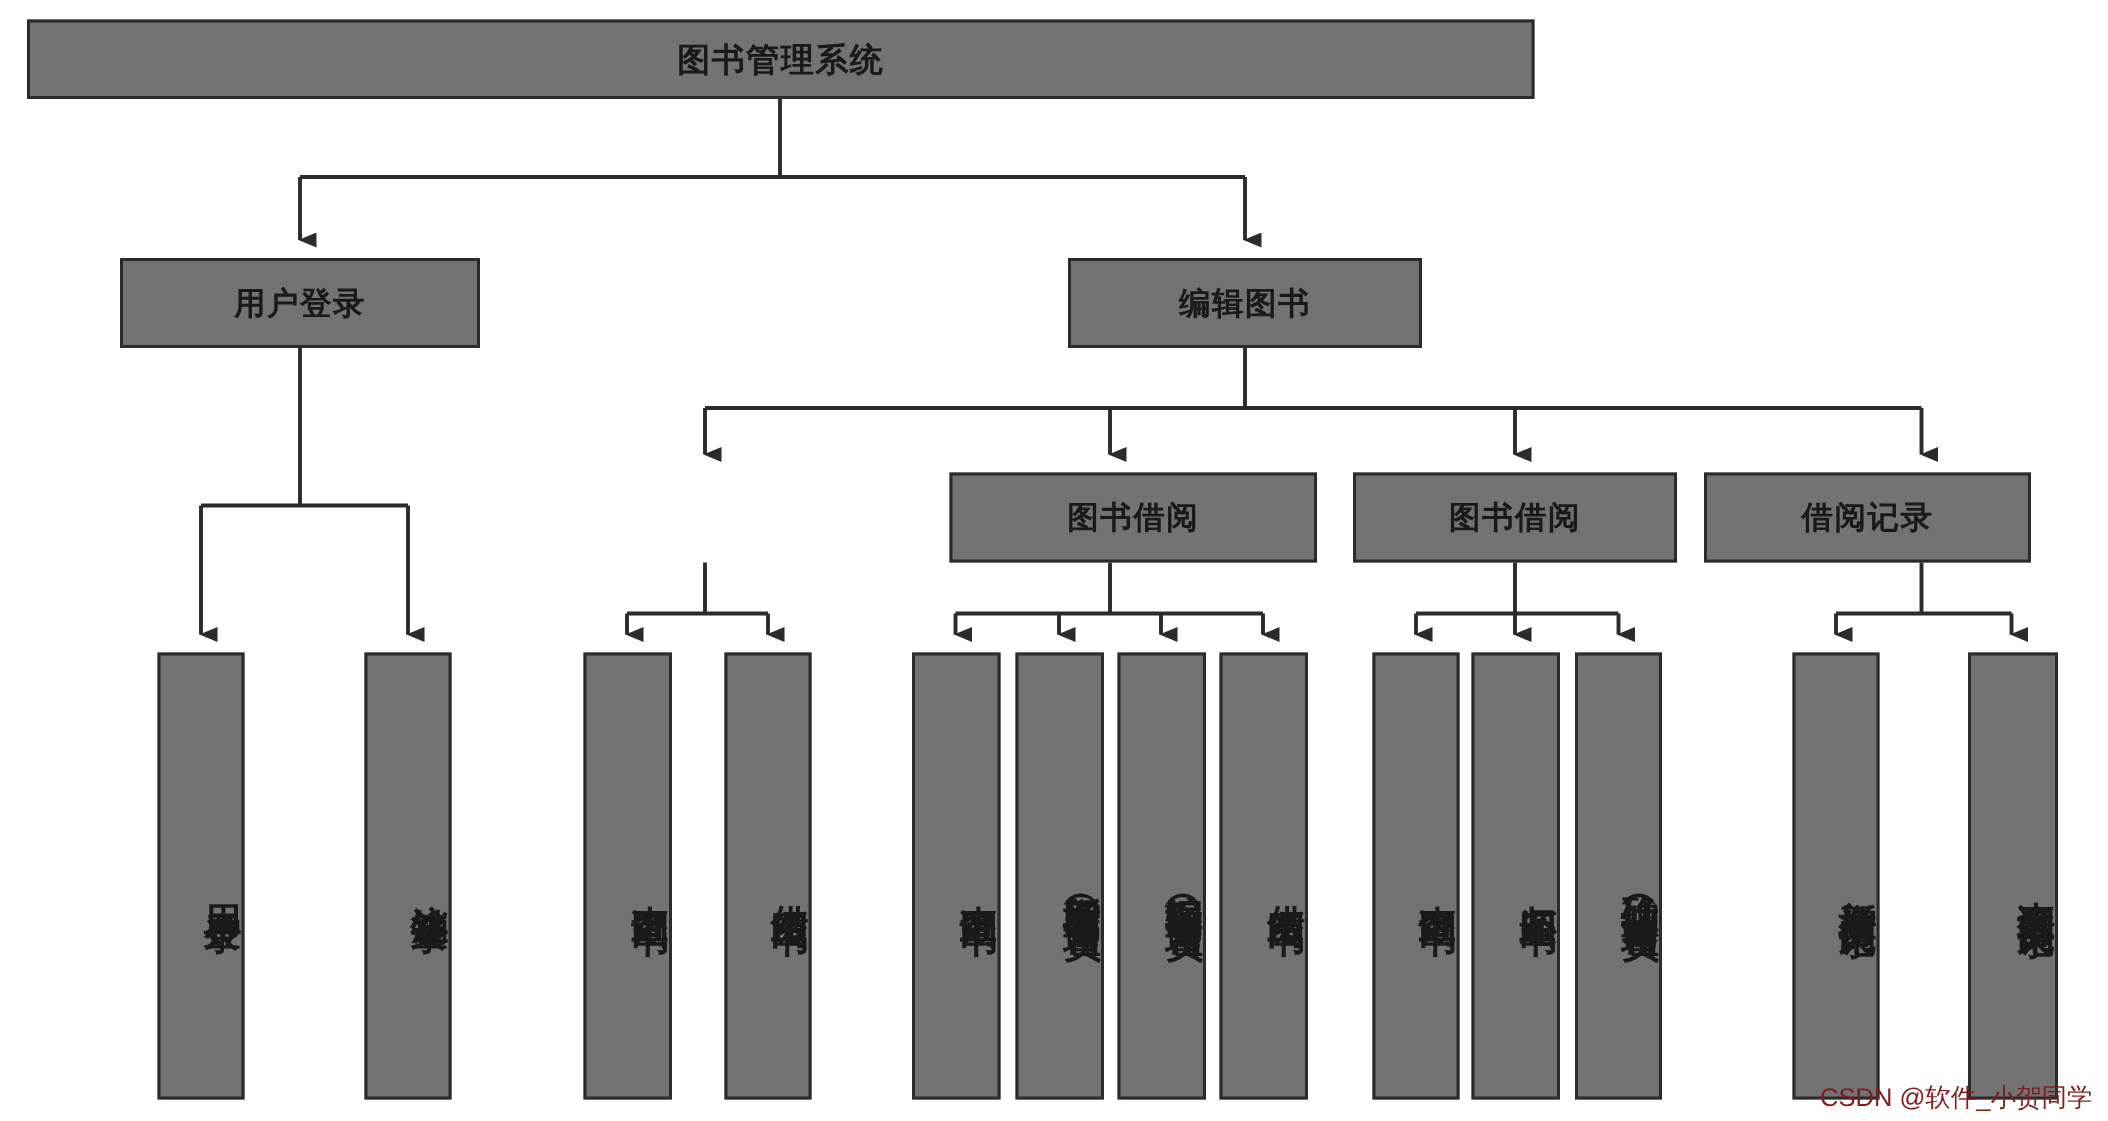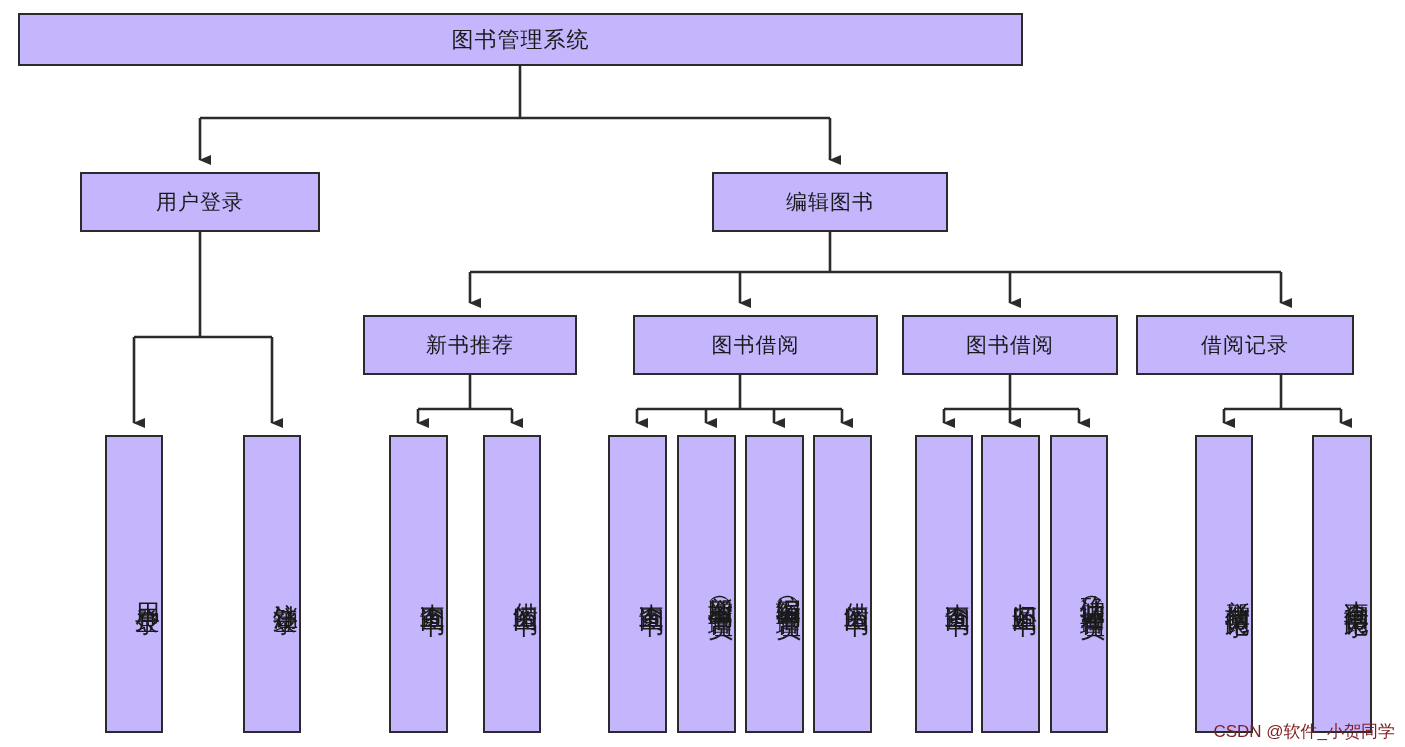--- a/index.html
+++ b/index.html
@@ -15,27 +15,28 @@
     position:absolute;left:0;top:0;width:1405px;height:747px;
   }
   
   #connectors{
     position:absolute;left:0;top:0;width:1405px;height:747px;
     pointer-events:none;
   }
   .node{
     position:absolute;
     box-sizing:border-box;
-    background:#c4b5fd;
+    background:#737373;
     border:2px solid #2b2b2b;
     display:flex;
     align-items:center;
     justify-content:center;
     color:#1a1a1a;
     z-index:2;
+    font-weight:bold;
   }
   
   .node.h{
     font-size:21px;
     letter-spacing:1px;
     white-space:nowrap;
   }
   .node.root{ font-size:22px; }
   
   .node.v{
@@ -113,21 +114,20 @@
       <path d="M1341,409 L1341,423" marker-end="url(#arr)"></path>
     </g>
   </svg>
 
   <div class="node h root" style="left:18px;top:13px;width:1005px;height:53px;">图书管理系统</div>
 
   <div class="node h" style="left:80px;top:172px;width:240px;height:60px;">用户登录</div>
 
   <div class="node h" style="left:712px;top:172px;width:236px;height:60px;">编辑图书</div>
 
-  <div class="node h" style="left:363px;top:315px;width:214px;height:60px;">新书推荐</div>
 
   <div class="node h" style="left:633px;top:315px;width:245px;height:60px;">图书借阅</div>
 
   <div class="node h" style="left:902px;top:315px;width:216px;height:60px;">图书借阅</div>
 
   <div class="node h" style="left:1136px;top:315px;width:218px;height:60px;">借阅记录</div>
 
   <div class="node v" style="left:105px;top:435px;width:58px;height:298px;">用户登录</div>
 
   <div class="node v" style="left:243px;top:435px;width:58px;height:298px;">注销登录</div>

